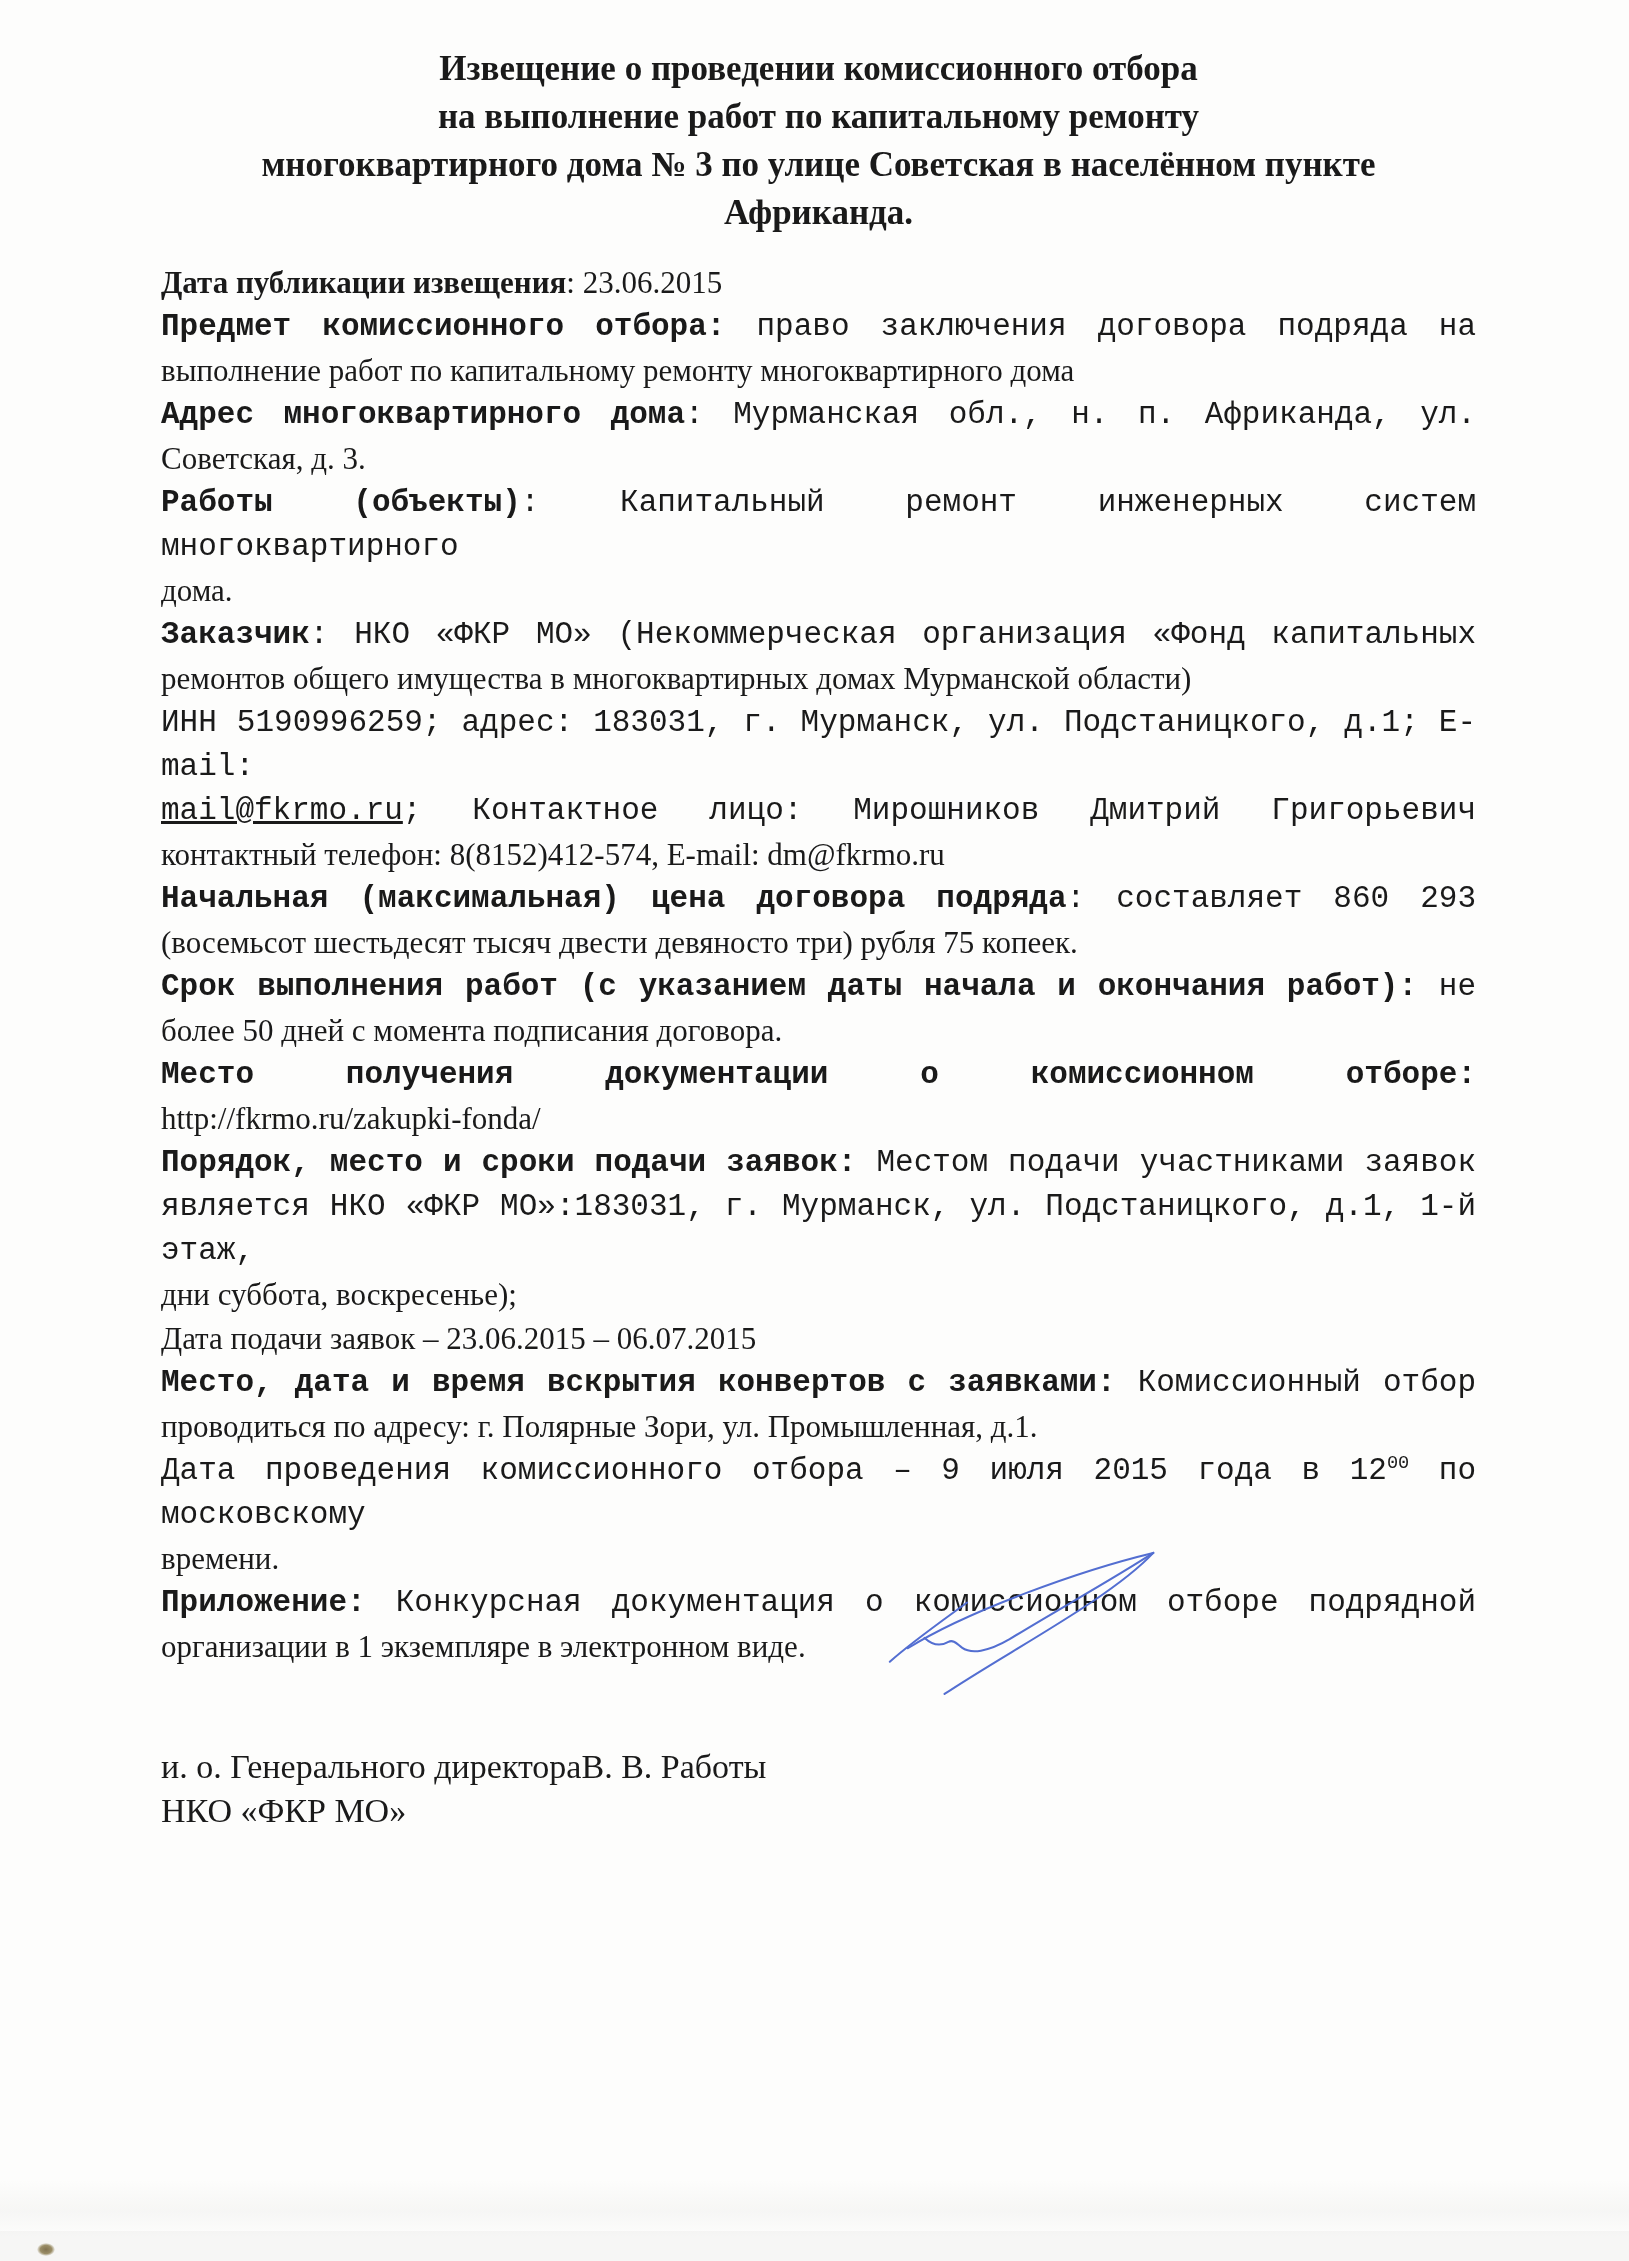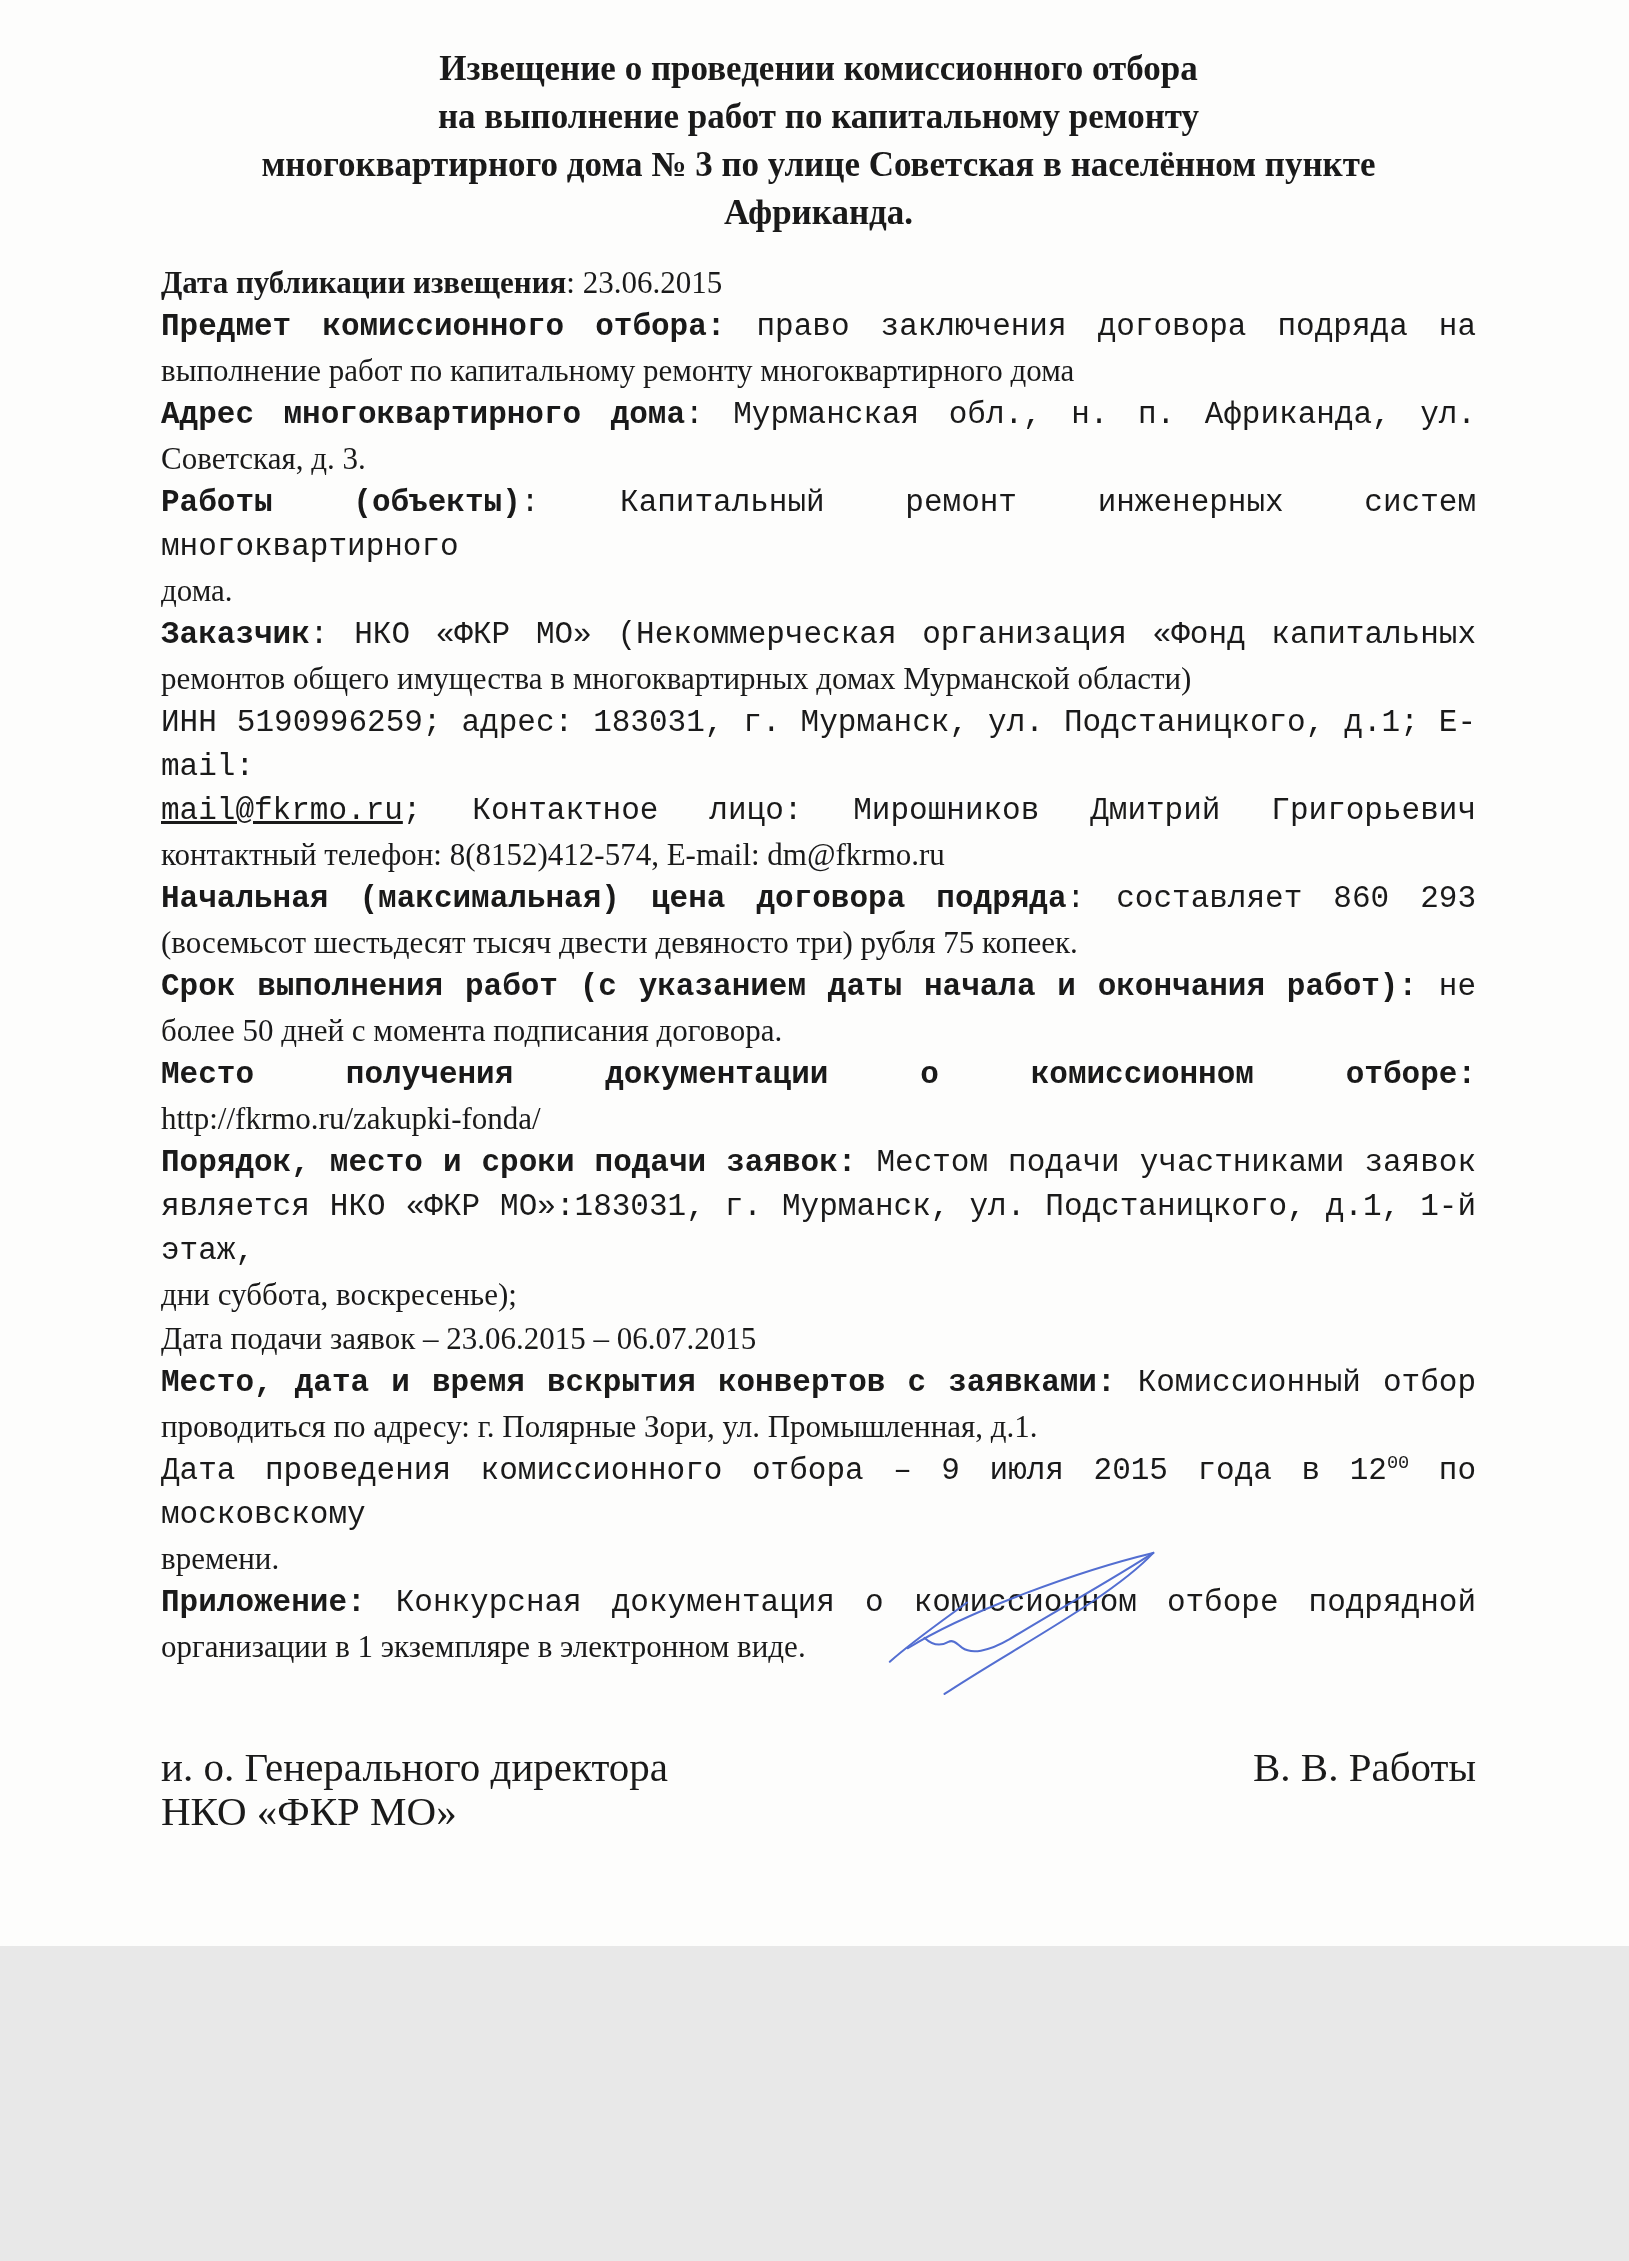--- a/index.html
+++ b/index.html
@@ -1,19 +1,19 @@
 <!DOCTYPE html>
 <html lang="ru" style="--paper: #fdfdfc; --ink: #1a1a1a;font-size:10.3px"><head>
 <meta charset="utf-8">
 <style>
   html, body { margin: 0; padding: 0; background: #e8e8e8; }
   .page {
     position: relative;
     width: 1630px;
-    height: 1946px;
+    height: 2261px;
     margin: 0 auto;
     background: var(--paper, #fdfdfc);
     overflow: hidden;
     font-family: "Liberation Serif", "DejaVu Serif", serif;
     color: var(--ink, #1a1a1a);
   }
   .doc {
     position: absolute;
     left: 161px;
     top: 0;
@@ -40,23 +40,23 @@
   .b { font-weight: bold; text-align: right; }
   .u { text-decoration: underline; }
   sup {
     font-size: 0.6em;
     vertical-align: super;
     line-height: 0;
   }
   .sig-row {
     margin-top: 76px;
     display: flex;
-    justify-content: space-between;
+    justify-content: flex-start;
     align-items: flex-start;
-    font-size: 41px;
+    font-size: 34px;
     line-height: 44px;
   }
   .signature-svg {
     position: absolute;
     left: 838px;
     top: 1522px;
     width: 387px;
     height: 219px;
     pointer-events: none;
   }

